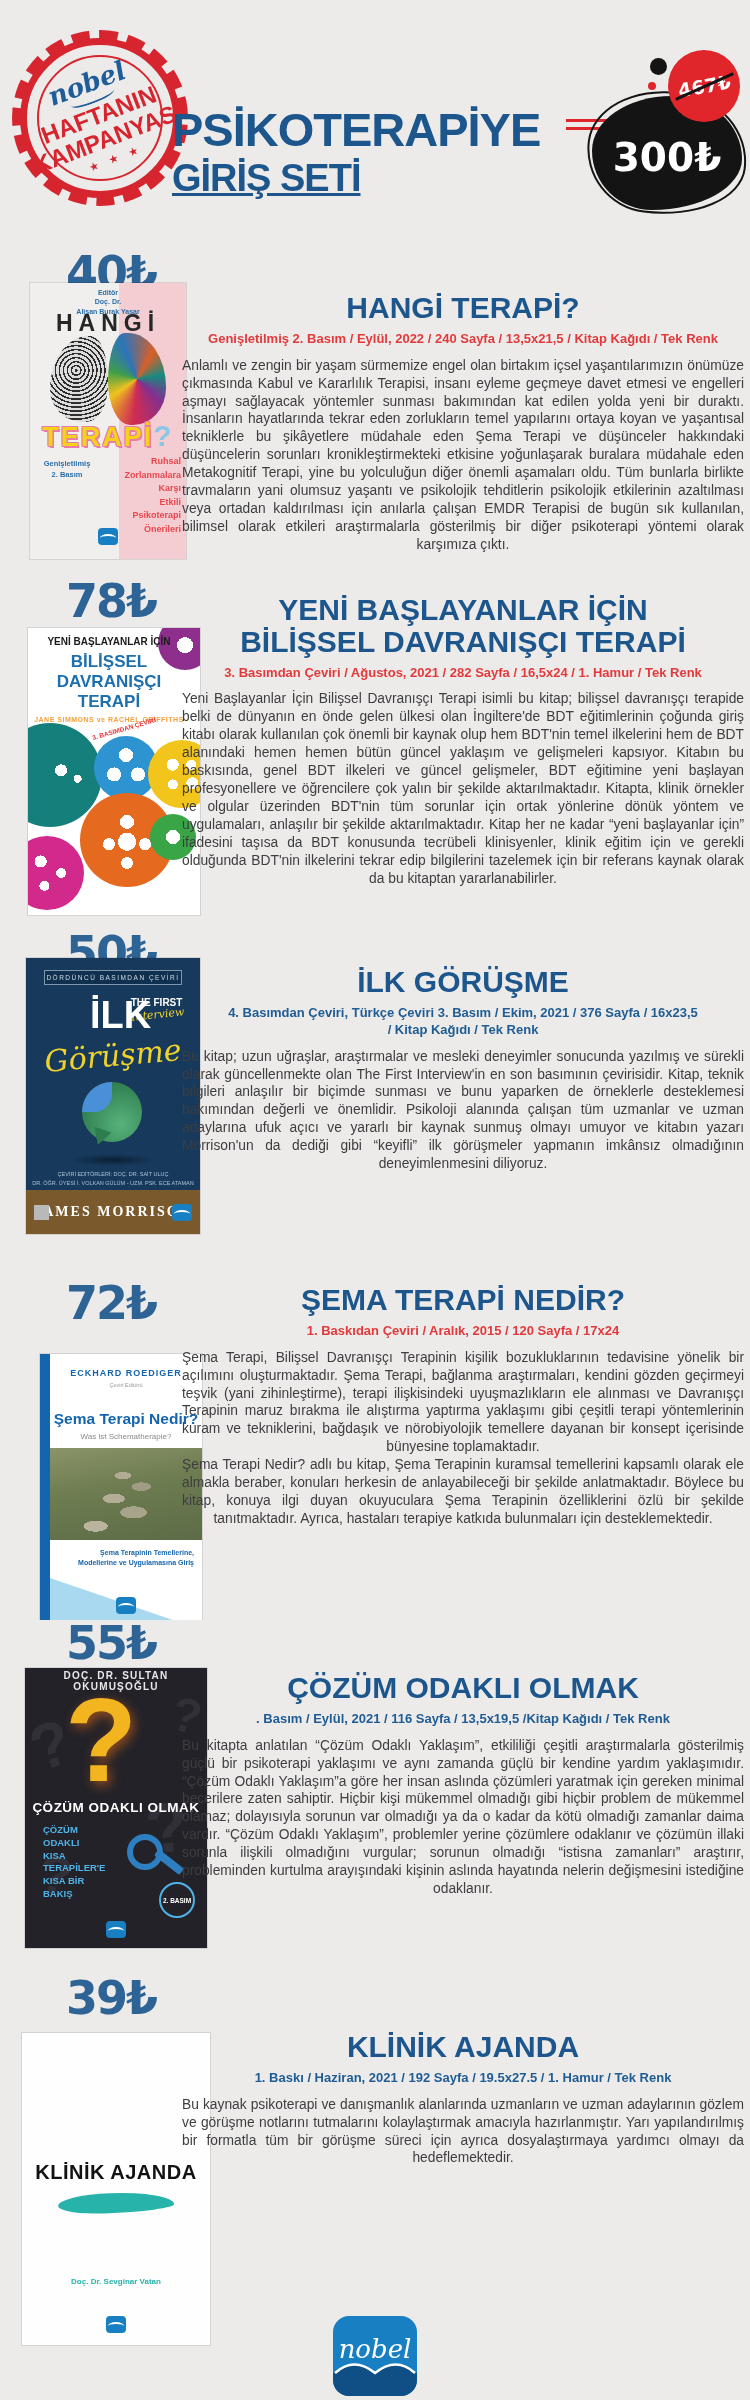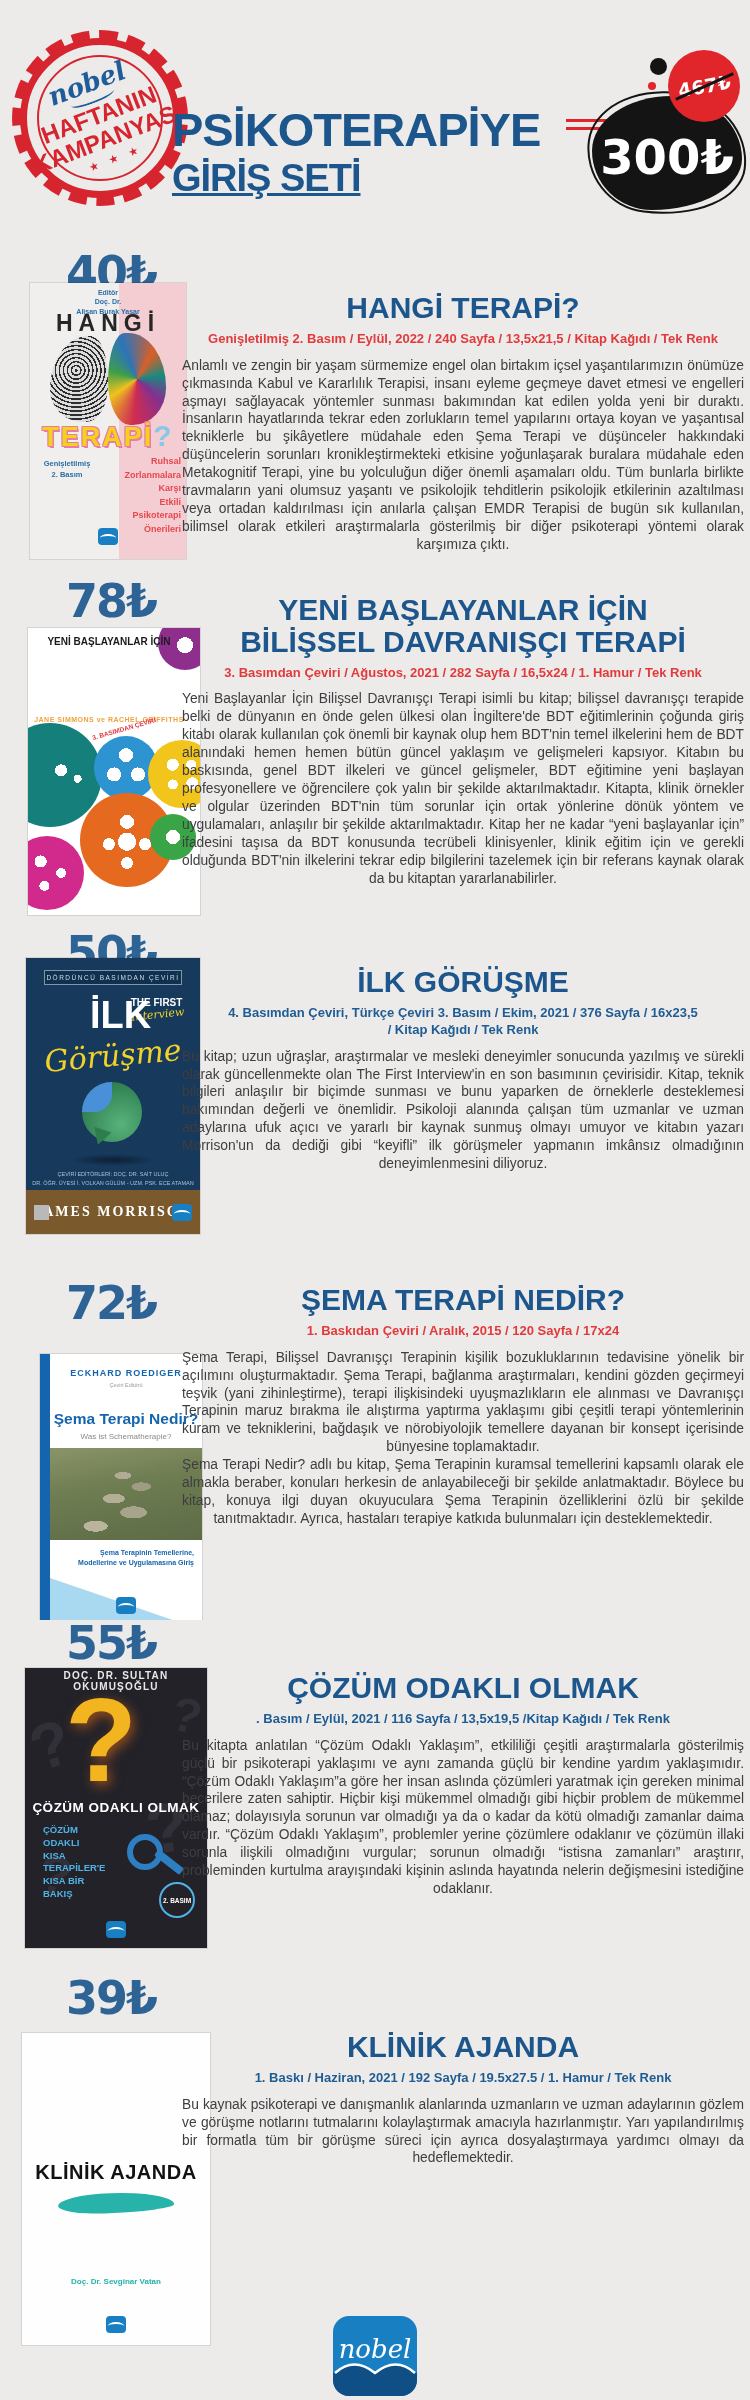--- a/index.html
+++ b/index.html
@@ -20,21 +20,21 @@
   .stamp .stars{color:#d6252e;font-size:11px;letter-spacing:4px;margin-top:3px;}
 
   .main-title{position:absolute;left:172px;top:84px;width:416px;color:#1c568c;font-weight:800;}
   .main-title .t1{display:block;font-size:47px;line-height:1.05;letter-spacing:-1px;}
   .main-title .t2{display:block;font-size:38px;line-height:1.25;letter-spacing:-1px;text-decoration:underline;}
 
   .blob{position:absolute;left:592px;top:96px;width:150px;height:114px;background:#141414;
         border-radius:53% 47% 60% 40%/48% 55% 45% 52%;display:flex;align-items:center;justify-content:center;}
   .blob::before{content:"";position:absolute;inset:-5px;border:2px solid #141414;border-radius:inherit;
         transform:rotate(7deg);}
-  .blob .new{color:#fff;font-weight:800;font-size:48px;font-family:"DejaVu Sans",sans-serif;margin-top:8px;}
+  .blob .new{color:#fff;font-weight:800;font-size:39px;font-family:"DejaVu Sans",sans-serif;margin-top:8px;}
   .old-circle{position:absolute;left:668px;top:50px;width:72px;height:72px;background:#e0252b;border-radius:50%;
         display:flex;align-items:center;justify-content:center;z-index:2;}
   .old-circle .old{color:#fff;font-weight:800;font-size:19px;transform:rotate(-10deg);
         font-family:"DejaVu Sans",sans-serif;position:relative;}
   .old-circle .strike{position:absolute;left:-5px;right:-5px;top:45%;height:3px;background:#141414;
         transform:rotate(-14deg);}
   .dot{position:absolute;border-radius:50%;}
   .dot.bk{left:650px;top:58px;width:17px;height:17px;background:#141414;}
   .dot.r1{left:648px;top:82px;width:8px;height:8px;background:#e0252b;}
   .dot.r2{left:727px;top:164px;width:11px;height:11px;background:#e0252b;}
@@ -274,20 +274,23 @@
     <div class="price">78₺</div>
     <div class="cover cv2">
       <div class="gear gr-purple"></div>
       <div class="gear gr-teal"></div>
       <div class="gear gr-blue"></div>
       <div class="gear gr-yellow"></div>
       <div class="gear gr-orange"></div>
       <div class="gear gr-green"></div>
       <div class="gear gr-magenta"></div>
       <div class="c2-series">YENİ BAŞLAYANLAR İÇİN</div>
+      <div class="c2-title">BİLİŞSEL
+DAVRANIŞÇI
+TERAPİ</div>
       <div class="c2-authors">JANE SIMMONS ve RACHEL GRIFFITHS</div>
       <div class="c2-badge">3. BASIMDAN ÇEVİRİ</div>
     </div>
     <div class="info">
       <h2>
           <span class="tline">YENİ BAŞLAYANLAR İÇİN</span>
           <span class="tline">BİLİŞSEL DAVRANIŞÇI TERAPİ</span>
         </h2>
       <div class="sub red">3. Basımdan Çeviri / Ağustos, 2021 / 282 Sayfa / 16,5x24 / 1. Hamur / Tek Renk</div>
       <p class="desc">Yeni Başlayanlar İçin Bilişsel Davranışçı Terapi isimli bu kitap; bilişsel davranışçı terapide belki de dünyanın en önde gelen ülkesi olan İngiltere'de BDT eğitimlerinin çoğunda giriş kitabı olarak kullanılan çok önemli bir kaynak olup hem BDT'nin temel ilkelerini hem de BDT alanındaki hemen hemen bütün güncel yaklaşım ve gelişmeleri kapsıyor. Kitabın bu baskısında, genel BDT ilkeleri ve güncel gelişmeler, BDT eğitimine yeni başlayan profesyonellere ve öğrencilere çok yalın bir şekilde aktarılmaktadır. Kitapta, klinik örnekler ve olgular üzerinden BDT'nin tüm sorunlar için ortak yönlerine dönük yöntem ve uygulamaları, anlaşılır bir şekilde aktarılmaktadır. Kitap her ne kadar “yeni başlayanlar için” ifadesini taşısa da BDT konusunda tecrübeli klinisyenler, klinik eğitim için ve gerekli olduğunda BDT'nin ilkelerini tekrar edip bilgilerini tazelemek için bir referans kaynak olarak da bu kitaptan yararlanabilirler.</p>

